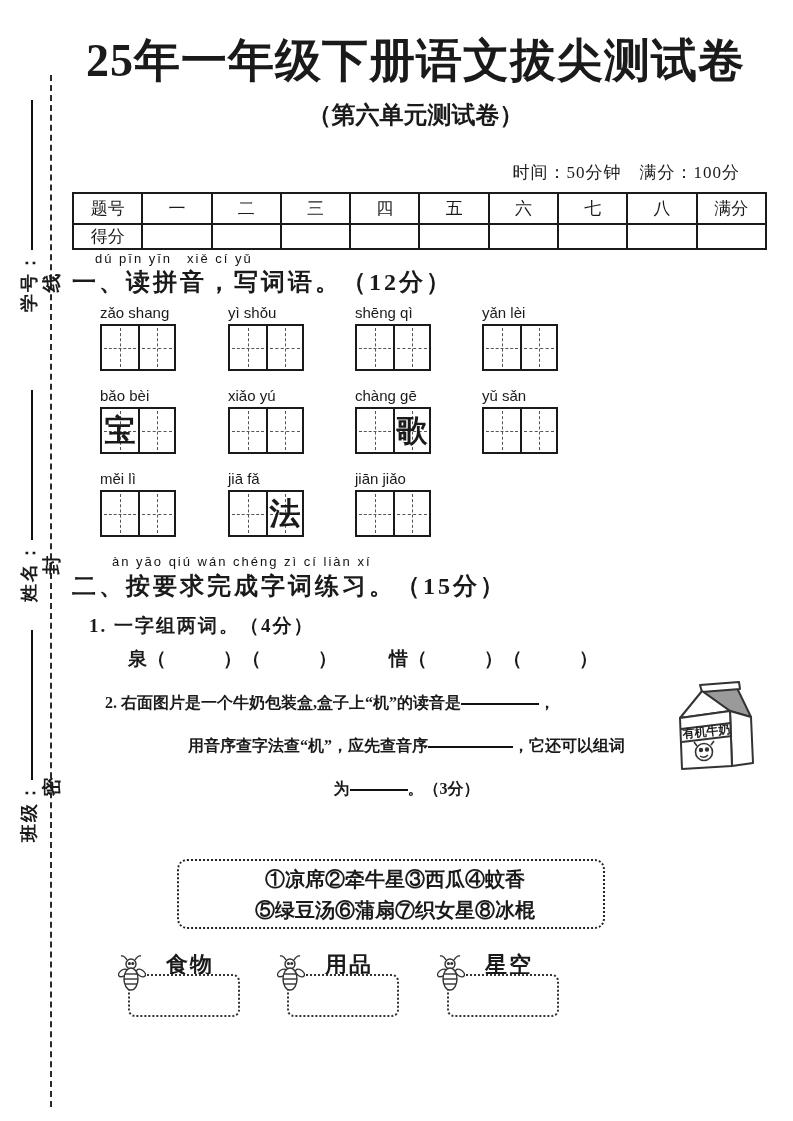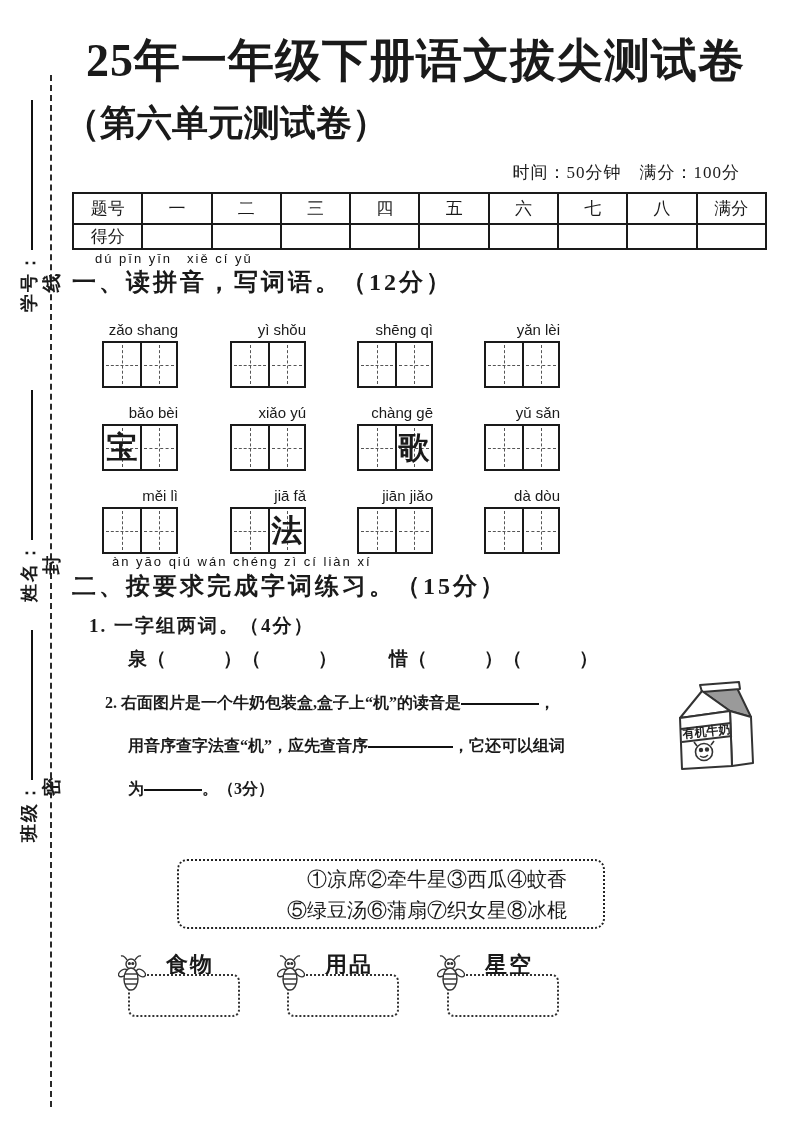--- a/index.html
+++ b/index.html
@@ -18,73 +18,73 @@
     display:flex; align-items:center; white-space:nowrap;
     font-size:18px; font-weight:700; letter-spacing:2px; }
   .sf-line { display:inline-block; width:150px; height:1px;
     border-bottom:2px solid #111; margin-left:2px; transform:translateY(3px); }
   .seal-char { position:absolute; left:41px; width:22px; text-align:center;
     font-size:19px; font-weight:700; transform:rotate(-90deg); }
 
   
   .title { position:absolute; top:30px; left:64px; width:703px; text-align:center;
     font-size:46px; font-weight:900; letter-spacing:1px; }
-  .subtitle { position:absolute; top:99px; left:64px; width:703px; 
-    font-size:36px; font-weight:900; }
+  .subtitle { position:absolute; top:99px; left:64px; width:703px; text-align:center;
+    font-size:24px; font-weight:900; }
   .info-line { position:absolute; top:161px; left:72px; width:668px; text-align:right;
     font-size:17px; font-weight:400; letter-spacing:1px; }
 
   
   .score-table { position:absolute; top:192px; left:72px; width:695px;
     border-collapse:collapse; table-layout:fixed; }
   .score-table th, .score-table td { border:2px solid #1a1a1a;
     font-size:17px; font-weight:400; text-align:center; }
   .score-table th { height:31px; }
   .score-table td { height:21px; }
 
   
   .pinyin-line { position:absolute; font-family:"Liberation Sans", sans-serif;
     font-size:13px; letter-spacing:2px; color:#111; white-space:nowrap; }
   .sec-title { position:absolute; font-size:24px; font-weight:700;
     letter-spacing:3px; white-space:nowrap; }
 
   
   .tzg-row { position:absolute; left:100px; width:580px; height:80px; }
-  .tzg-group { position:absolute; width:78px; text-align:right;margin-top:17px; }
+  .tzg-group { position:absolute; width:78px; text-align:left; }
   .pin { font-family:"Liberation Sans", sans-serif; font-size:15px;
     white-space:nowrap; margin-bottom:3px; }
   .tzg { display:inline-flex; border:2px solid #1a1a1a; background:#fff; }
   .tzg .cell { position:relative; width:36px; height:43px;
     display:flex; align-items:center; justify-content:center; }
   .tzg .cell + .cell { border-left:2px solid #1a1a1a; }
   .tzg .cell::before { content:""; position:absolute; left:50%; top:2px; bottom:2px;
     border-left:1px dashed #555; }
   .tzg .cell::after { content:""; position:absolute; top:50%; left:2px; right:2px;
     border-top:1px dashed #555; }
   .tzg .ch { position:relative; z-index:2; font-size:31px; font-weight:700; line-height:1; }
 
   
   .q-label { position:absolute; font-size:19px; font-weight:700;
     letter-spacing:2px; white-space:nowrap; }
   .q1-items { position:absolute; top:646px; left:128px; display:flex; gap:52px;
     font-size:19px; font-weight:700; white-space:nowrap; }
   .q2-block { position:absolute; top:681px; left:105px; width:580px;
     font-size:16px; font-weight:700; }
   .q2-line { line-height:43px; white-space:nowrap; }
-  .q2-line.indent { margin-left:23px; }
+  .q2-line.indent { margin-left:23px;text-align:center; }
   .blank { display:inline-block; height:4px; border-bottom:2px solid #111;
     transform:translateY(-3px); }
   .b78 { width:78px; } .b85 { width:85px; } .b58 { width:58px; }
 
   
   .word-box { position:absolute; top:859px; left:177px; width:428px; height:70px;
     border:2.5px dotted #222; border-radius:10px; padding:2px 36px 0 44px;
     display:flex; flex-direction:column; justify-content:space-evenly; }
-  .word-row { display:flex; justify-content:flex-end;
-    font-size:20px; font-weight:400; }
+  .word-row { display:flex; justify-content:center;
+    font-size:20px; font-weight:700; }
 
   
   .cat-group { position:absolute; top:950px; width:132px; height:70px; }
   .cat-label { position:absolute; left:48px; top:0; font-size:22px; font-weight:700;
     letter-spacing:2px; }
   .cat-box { position:absolute; left:10px; top:24px; width:112px; height:43px;
     border:2.5px dotted #333; border-radius:7px; background:#fff; }
   .bee { position:absolute; left:0; top:3px; z-index:2; }
 
   .carton { position:absolute; left:664px; top:678px; }
@@ -261,31 +261,20 @@
         <div class="cell">
             <span class="ch"></span>
           </div>
         <div class="cell">
             <span class="ch">法</span>
           </div>
       </div>
     </div>
     <div class="tzg-group" style="left:255px">
       <div class="pin">jiān jiǎo</div>
-      <div class="tzg">
-        <div class="cell">
-            <span class="ch"></span>
-          </div>
-        <div class="cell">
-            <span class="ch"></span>
-          </div>
-      </div>
-    </div>
-    <div class="tzg-group" style="left:382px">
-      <div class="pin">dà dòu</div>
       <div class="tzg">
         <div class="cell">
             <span class="ch"></span>
           </div>
         <div class="cell">
             <span class="ch"></span>
           </div>
       </div>
     </div>
   </div>

